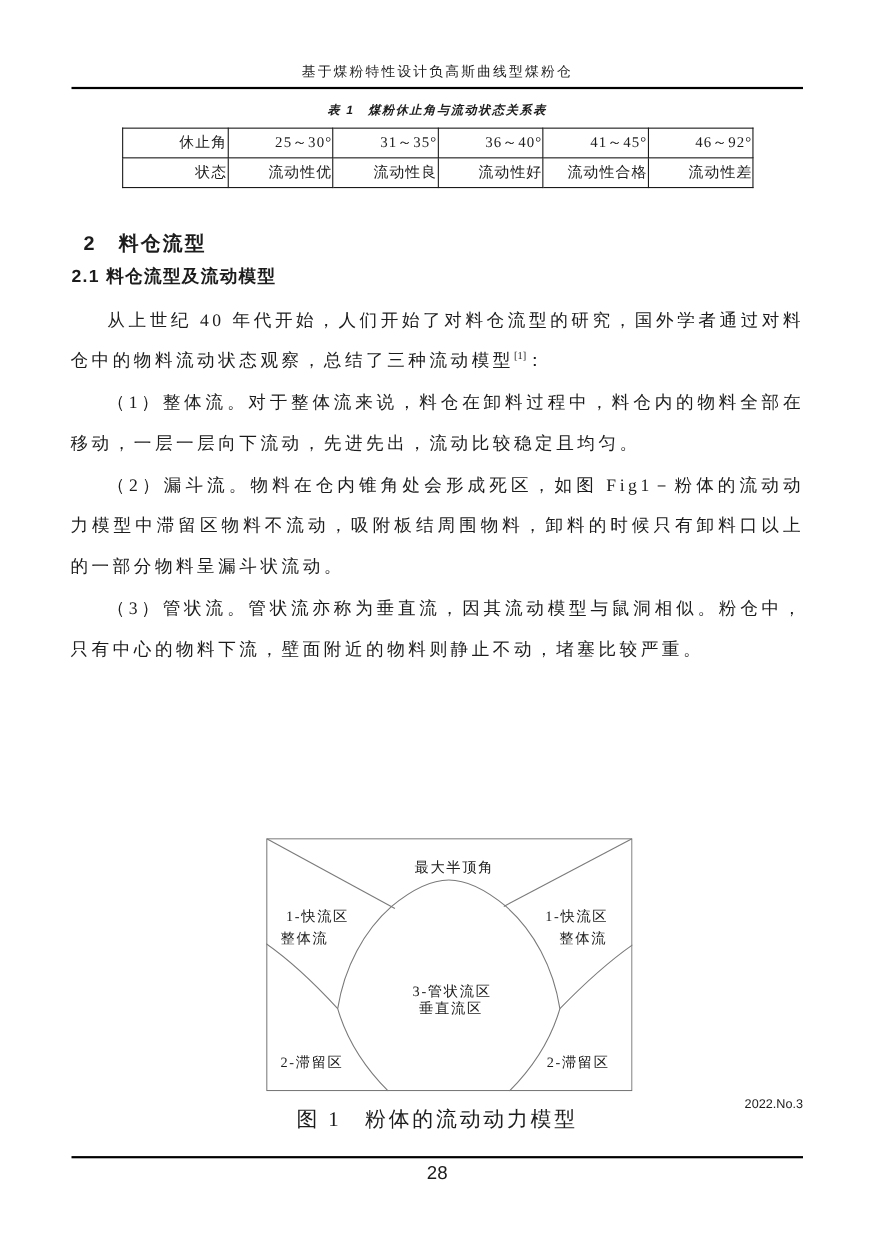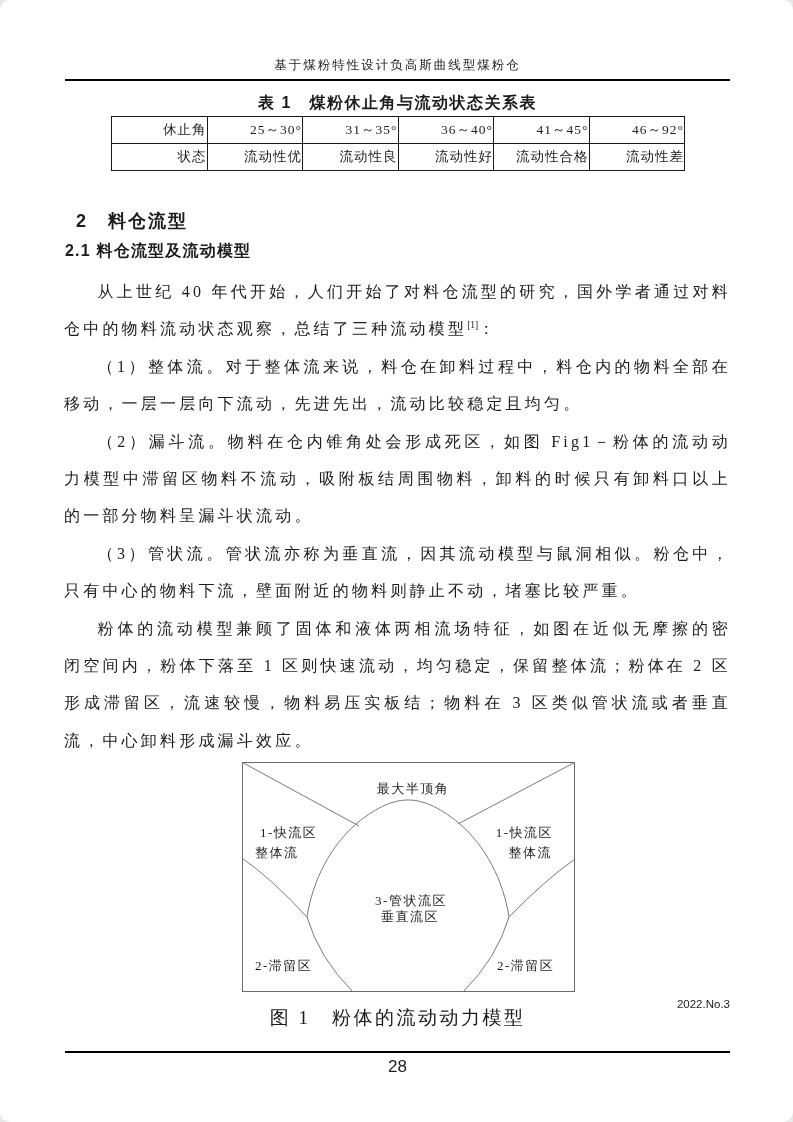--- a/index.html
+++ b/index.html
@@ -1,25 +1,25 @@
 <!DOCTYPE html>
 <html><head>
 <meta charset="utf-8">
 <style>
   html,body{margin:0;padding:0;background:#e8e8e8;}
   .page{position:relative;width:793px;height:1122px;background:#ffffff;margin:0 auto;
-        font-family:"Liberation Serif","DejaVu Serif",serif;color:#1c1c1c;overflow:hidden;border-radius:10px;}
+        font-family:"Liberation Serif","DejaVu Serif",serif;color:#1c1c1c;overflow:hidden;}
 
   .header-title{position:absolute;top:57px;left:65px;width:665px;text-align:center;
         font-size:12.5px;letter-spacing:2px;}
   .header-rule{position:absolute;top:79px;left:65px;width:665px;height:2px;background:#000;}
 
   .table-caption{position:absolute;top:93px;left:65px;width:665px;text-align:center;
-        font-weight:bold;font-size:16px;letter-spacing:1.5px;
-        font-family:"Liberation Sans","DejaVu Sans",sans-serif;}
+        font-weight:bold;font-size:11px;letter-spacing:1.5px;
+        font-family:"Liberation Sans","DejaVu Sans",sans-serif;font-style:italic;}
   .rel-table{position:absolute;top:116px;left:111px;width:574px;border-collapse:collapse;
         table-layout:fixed;}
   .rel-table td{border:1.6px solid #1a1a1a;height:26px;text-align:right;vertical-align:middle;
         font-size:13.5px;letter-spacing:1px;padding:0;}
 
   .h2{position:absolute;top:198px;left:65px;margin:11px;font-size:18px;font-weight:bold;
         letter-spacing:2px;font-family:"Liberation Sans","DejaVu Sans",sans-serif;}
   .h3{position:absolute;top:241px;left:65px;margin:0;font-size:16px;font-weight:bold;
         letter-spacing:1.2px;font-family:"Liberation Sans","DejaVu Sans",sans-serif;}
 
@@ -76,21 +76,20 @@
   </table>
 
   <h2 class="h2">2　料仓流型</h2>
   <h3 class="h3">2.1 料仓流型及流动模型</h3>
 
   <div class="body-text">
     <p><span>从上世纪 40 年代开始，人们开始了对料仓流型的研究，国外学者通过对料仓中的物料流动状态观察，总结了三种流动模型</span><sup>[1]</sup><span>：</span></p>
     <p>（1）整体流。对于整体流来说，料仓在卸料过程中，料仓内的物料全部在移动，一层一层向下流动，先进先出，流动比较稳定且均匀。</p>
     <p>（2）漏斗流。物料在仓内锥角处会形成死区，如图 Fig1－粉体的流动动力模型中滞留区物料不流动，吸附板结周围物料，卸料的时候只有卸料口以上的一部分物料呈漏斗状流动。</p>
     <p>（3）管状流。管状流亦称为垂直流，因其流动模型与鼠洞相似。粉仓中，只有中心的物料下流，壁面附近的物料则静止不动，堵塞比较严重。</p>
-    <p>粉体的流动模型兼顾了固体和液体两相流场特征，如图在近似无摩擦的密闭空间内，粉体下落至 1 区则快速流动，均匀稳定，保留整体流；粉体在 2 区形成滞留区，流速较慢，物料易压实板结；物料在 3 区类似管状流或者垂直流，中心卸料形成漏斗效应。</p>
   </div>
 
   <div class="figure">
     <svg viewBox="0 0 333 230" width="333" height="230" xmlns="http://www.w3.org/2000/svg">
       <rect x="0.5" y="0.5" width="332" height="229"></rect>
       <path d="M 0.5 0.5 L 117 64"></path>
       <path d="M 332.5 0.5 L 216 62"></path>
       <path d="M 111 230 Q 77 196 65 155 C 71 117 89 84 114 62 C 137 43 153 38 166 38 C 179 38 195 43 218 62 C 243 84 261 117 267 155 Q 255 196 221 230"></path>
       <path d="M 0 96 Q 30 117 65 155"></path>
       <path d="M 333 97 Q 303 118 267 155"></path>

